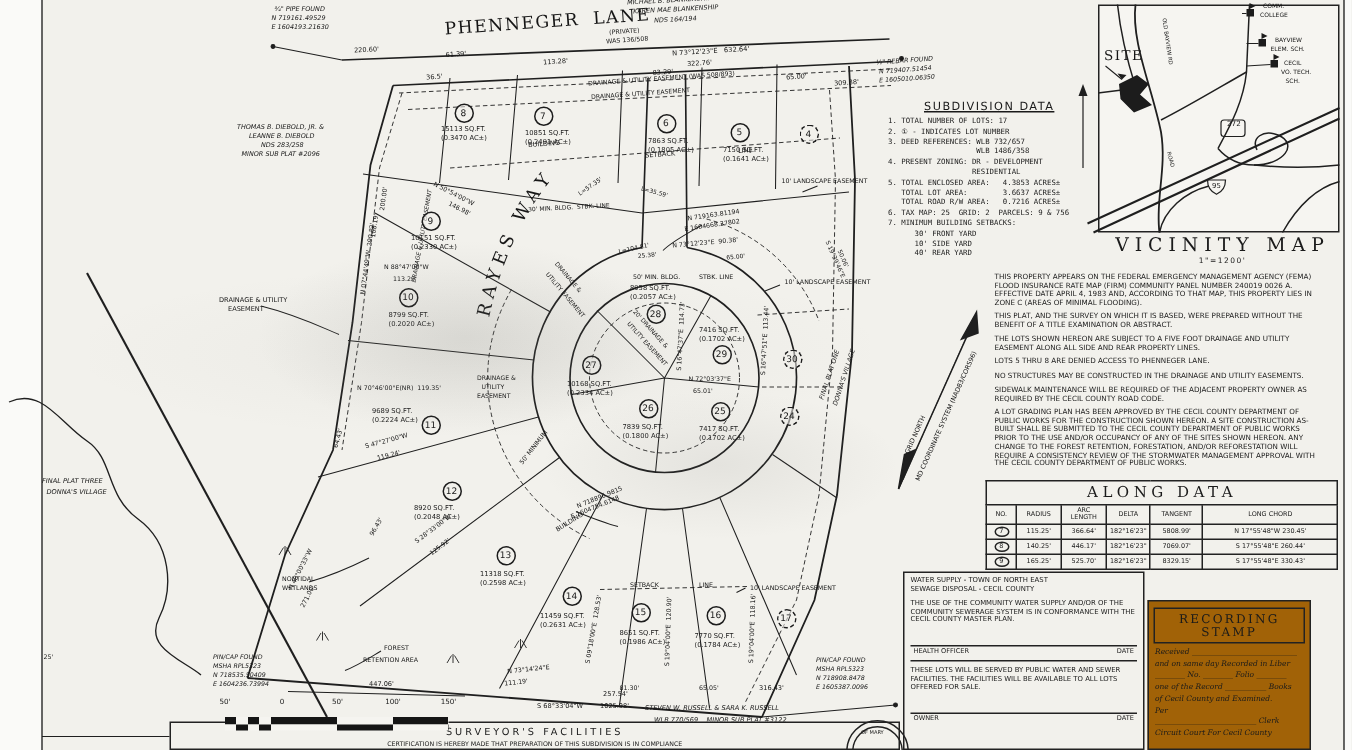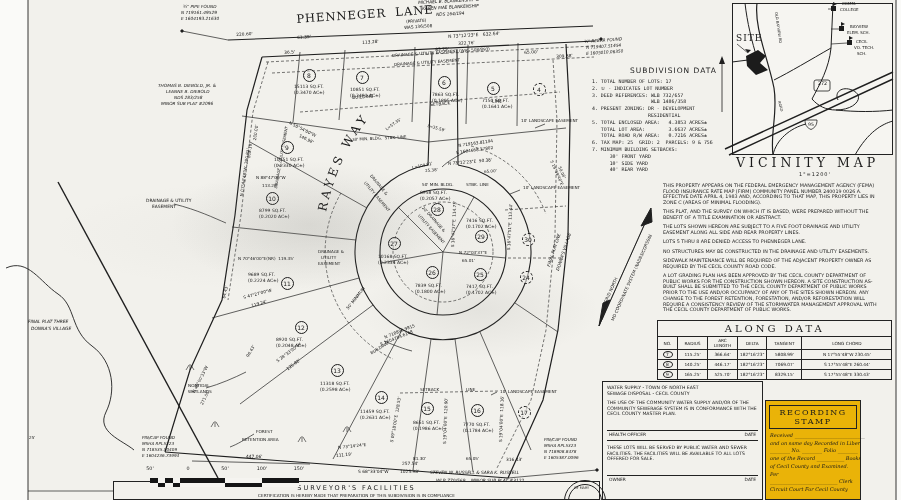--- a/index.html
+++ b/index.html
@@ -9,36 +9,36 @@
 #vicbg{position:absolute;left:732px;top:3px;width:161px;height:152px;background:#f6f5f1;border:1px solid #222;z-index:1}
 svg.lines{position:absolute;left:0;top:0;z-index:2}
 #labels,#lots{position:absolute;left:0;top:0;width:901px;height:500px;z-index:3;pointer-events:none}
 .ml{position:absolute;white-space:pre;line-height:1;transform-origin:0 0;color:#161616}
 .it{font-style:italic}
 .serif{font-family:"DejaVu Serif",serif}
 .lot-circle{position:absolute;width:13px;height:13px;border:0.9px solid #1c1c1c;border-radius:50%;font-size:6px;display:flex;align-items:center;justify-content:center;background:rgba(242,241,236,.55)}
 .lot-circle.dash{border-style:dashed}
 .lot-area{position:absolute;font-size:4.5px;line-height:1.25;white-space:pre}
 #subdiv{position:absolute;left:592px;top:66px;z-index:4}
-#subdiv .t{font-size:7.5px;letter-spacing:1px;margin-left:38px;margin-bottom:3px}
+#subdiv .t{font-size:7.5px;letter-spacing:1px;text-decoration:underline;margin-left:24px;margin-bottom:3px}
 #subdiv .sd-line{font-family:"DejaVu Sans Mono",monospace;font-size:4.9px;line-height:6.8px;white-space:pre}
-#vic-title{position:absolute;left:736px;top:155px;width:158px;text-align:left;font-family:"DejaVu Serif",serif;font-size:12.5px;letter-spacing:4px;z-index:4}
+#vic-title{position:absolute;left:736px;top:155px;width:158px;text-align:center;font-family:"DejaVu Serif",serif;font-size:12.5px;letter-spacing:4px;z-index:4}
 #vic-scale{position:absolute;left:736px;top:171px;width:158px;text-align:center;font-size:5px;letter-spacing:1px;z-index:4}
 #notes{position:absolute;left:663px;top:183px;width:216px;z-index:4}
 #notes .note-p{font-size:4.8px;line-height:5.7px;margin-bottom:3.6px}
 #curve-table{position:absolute;left:657px;top:320px;z-index:4;border-collapse:collapse;background:#f2f1ec}
 #curve-table th,#curve-table td{border:0.8px solid #222;font-size:4.3px;padding:1px 2px;text-align:center;font-weight:normal}
 #curve-table .ct-title{font-family:"DejaVu Serif",serif;font-size:10px;letter-spacing:3px;padding:2px 0}
 .cno{display:inline-block;border:0.8px solid #222;border-radius:50%;min-width:10px;height:7px;line-height:6.5px;font-size:4.4px}
 #waterbox{position:absolute;left:602px;top:381px;width:161px;height:119px;border:1px solid #222;z-index:4;padding:3px 4px;background:#f2f1ec}
 #waterbox .wl{font-size:4.6px;line-height:5.6px}
 #waterbox .wp{font-size:4.6px;line-height:5.6px;margin-top:4px}
 .sigrow{margin-top:13px;border-top:0.8px solid #222;display:flex;justify-content:space-between;padding:1px 2px 0;font-size:4.4px}
 .wdiv{border-top:0.8px solid #222;margin-top:3px}
-#stamp{position:absolute;left:765px;top:400px;width:96px;height:100px;border:1px solid #222;z-index:4;background:#eab308}
+#stamp{position:absolute;left:765px;top:400px;width:109px;height:100px;border:1px solid #222;z-index:4;background:#a16207}
 #stamp .title{margin:4px 3px 3px;border:1px solid #222;text-align:center;font-family:"DejaVu Serif",serif;font-size:8px;letter-spacing:1.5px;padding:2px 0}
 #stamp .stamp-line{font-family:"DejaVu Serif",serif;font-style:italic;font-size:5px;line-height:7.7px;padding:0 4px;white-space:pre}
 #surv{position:absolute;left:113px;top:481px;width:487px;height:19px;border:1px solid #222;z-index:4;text-align:center;overflow:hidden;background:#f2f1ec}
 #surv .t{font-size:6.5px;letter-spacing:2px;margin-top:2px}
 #surv .c{font-size:4.2px;margin-top:1px;white-space:nowrap}
 #seal{position:absolute;left:561px;top:478px;width:48px;height:22px;overflow:hidden;z-index:5}
 #seal .c1{position:absolute;left:3px;top:2px;width:42px;height:42px;border:1px solid #222;border-radius:50%}
 #seal .c2{position:absolute;left:7px;top:6px;width:34px;height:34px;border:0.8px solid #222;border-radius:50%}
 #seal .st{position:absolute;left:13px;top:8px;font-size:3.4px}
 #scalebar{position:absolute;left:140px;top:466px;width:175px;height:28px;z-index:4}

